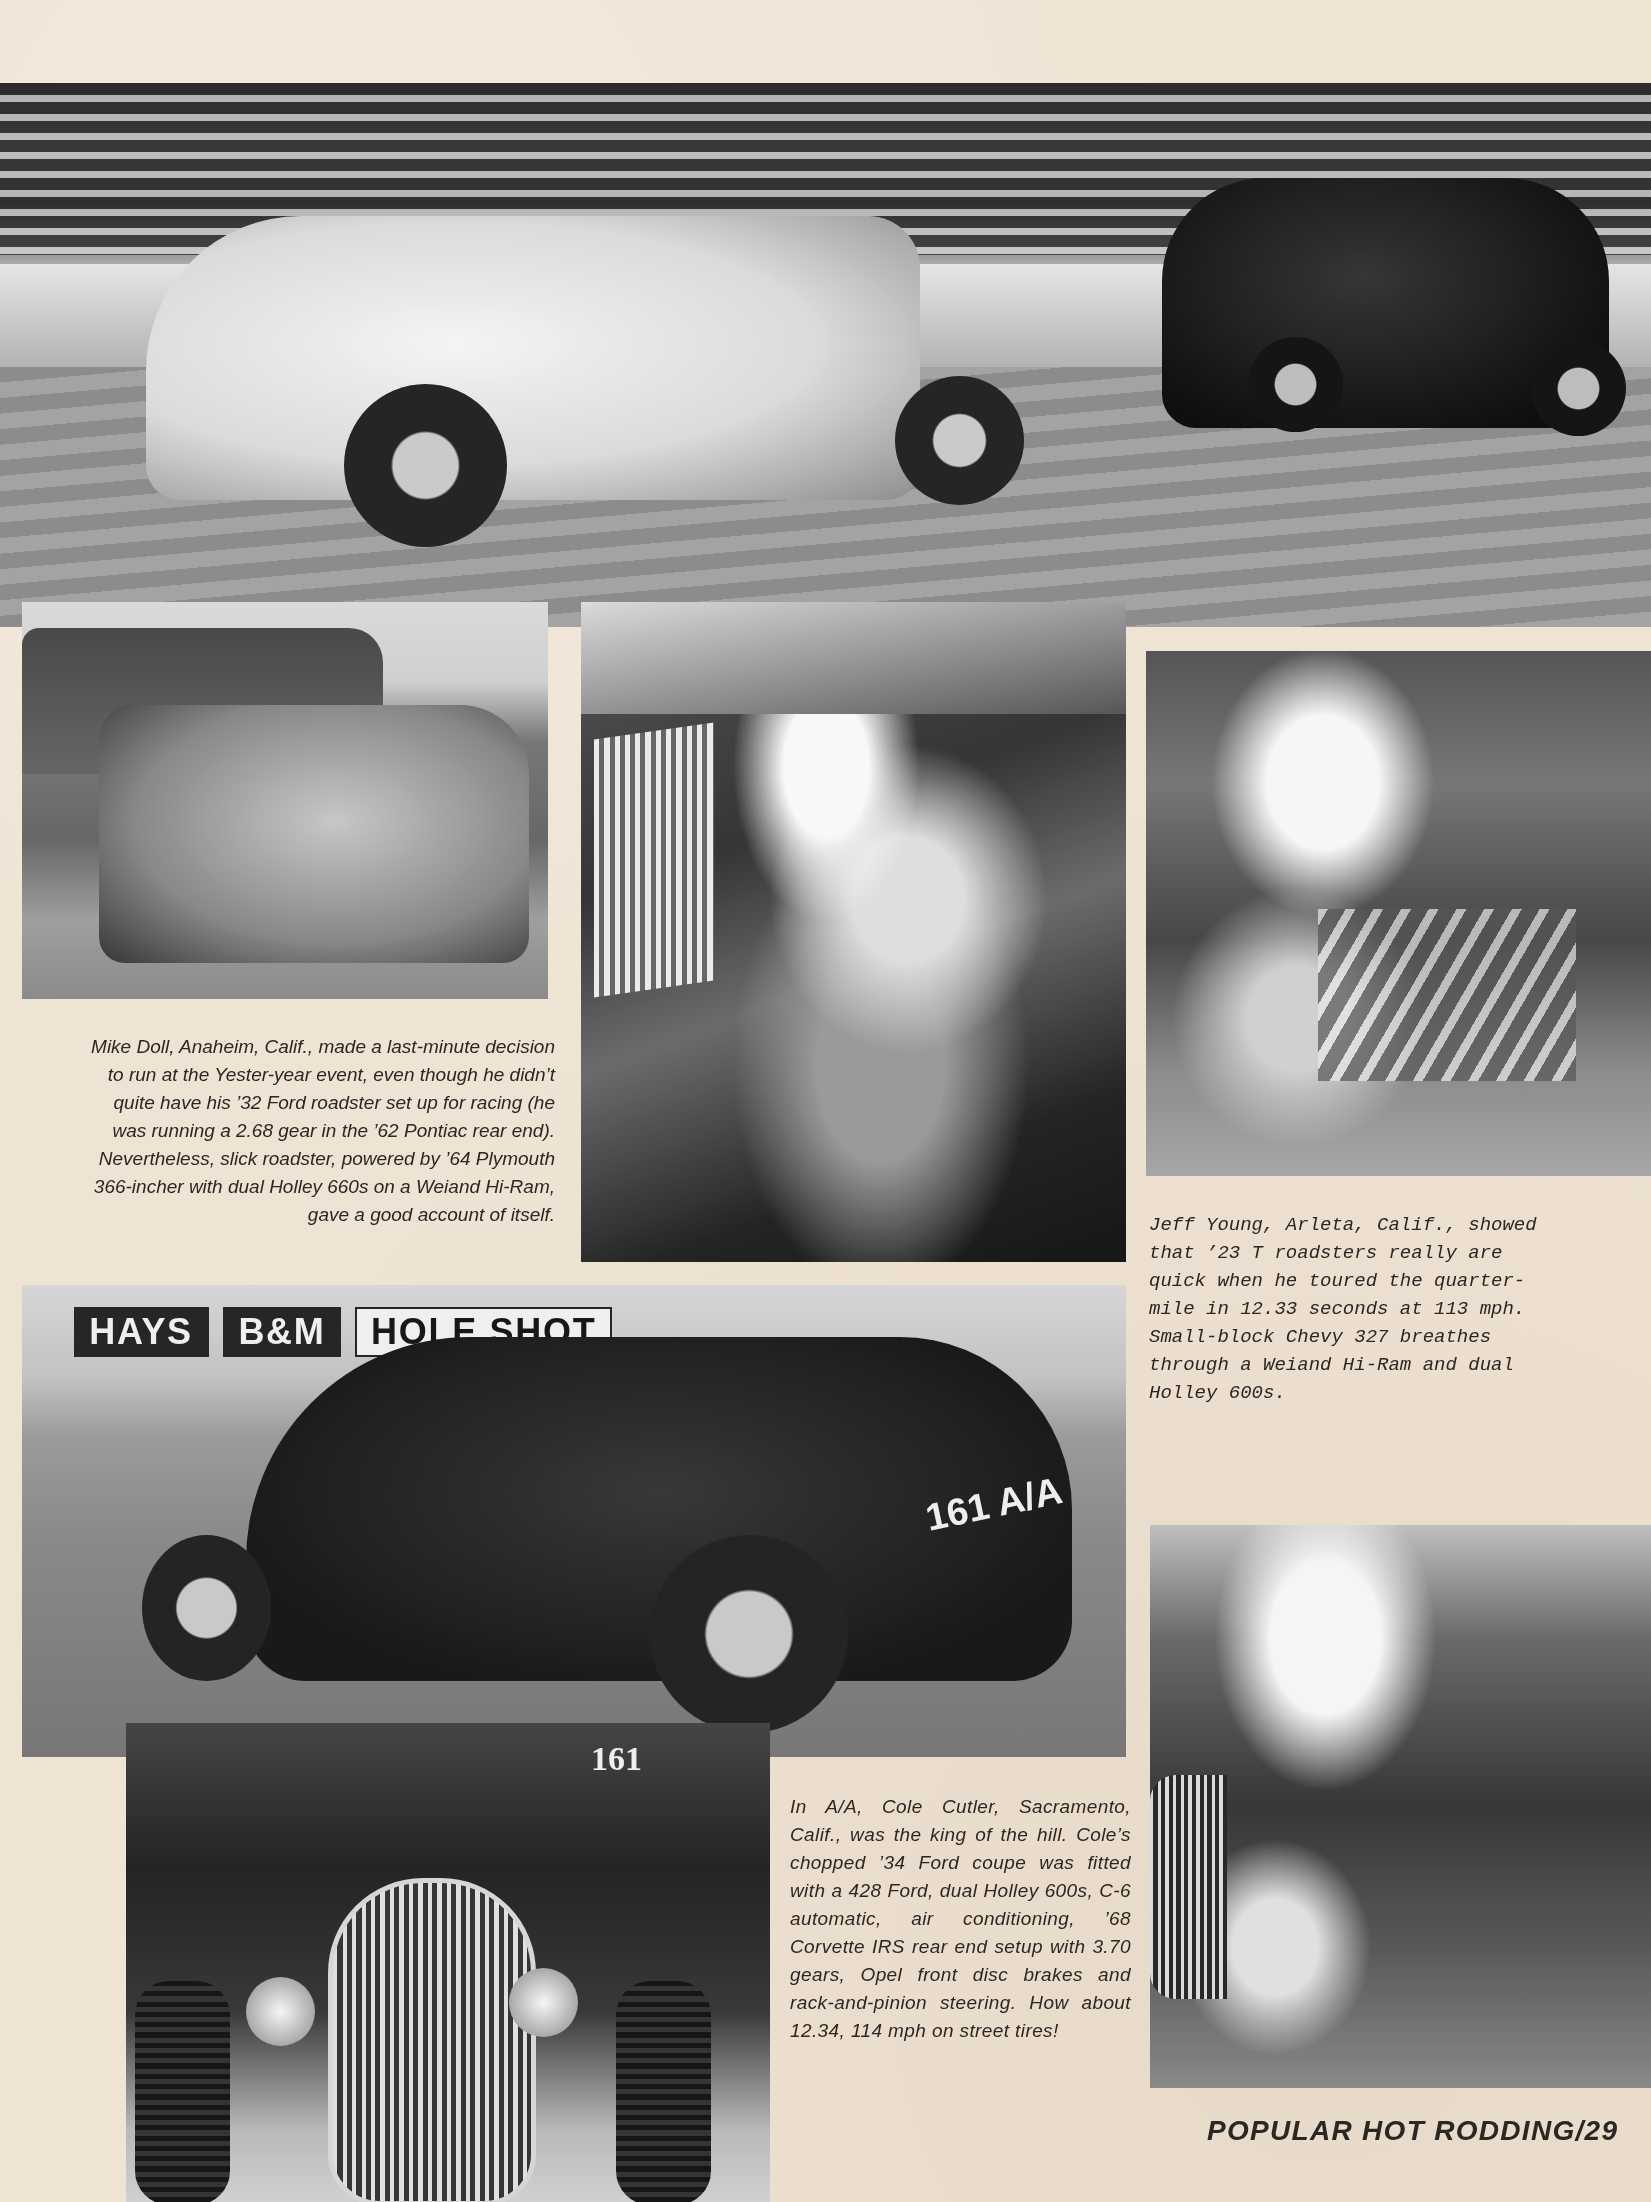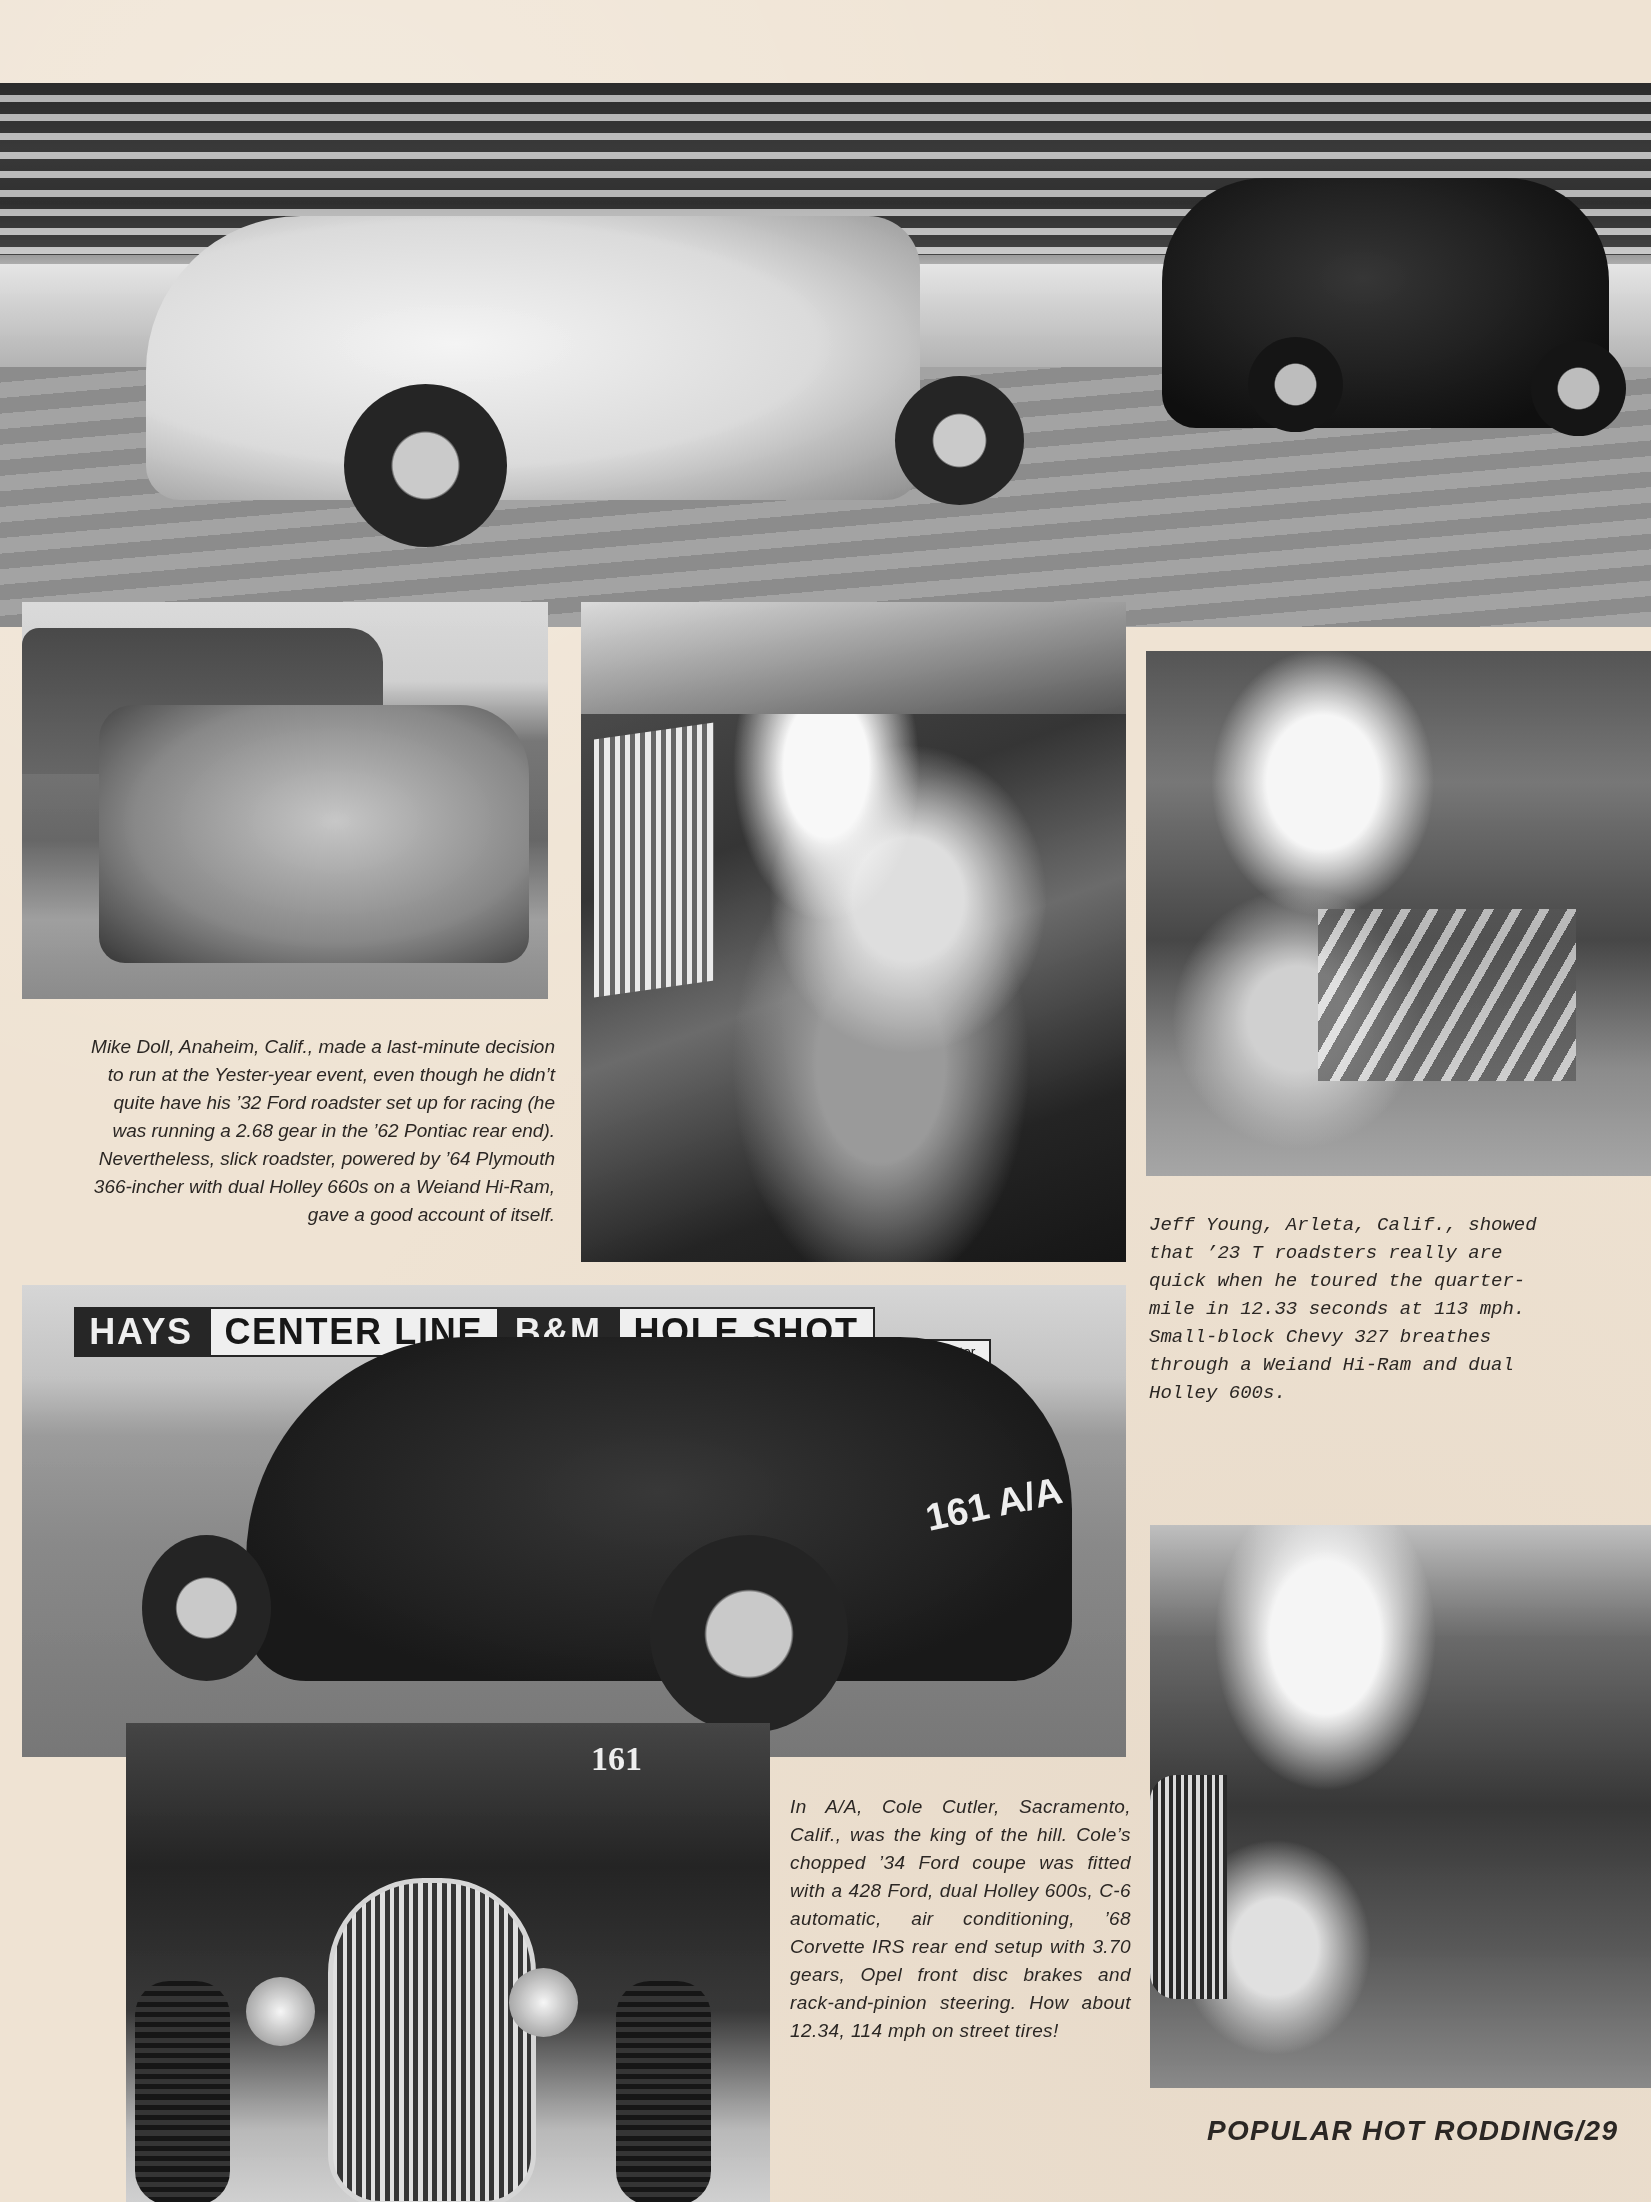--- a/index.html
+++ b/index.html
@@ -104,21 +104,21 @@
     background: repeating-linear-gradient(120deg, #e6e3df 0 8.6px, #5a5855 8.6px 24px);
     opacity: 0.7;
   }
   
   #photo-coupe {
     left: 21.5px; top: 1285px; width: 1104px; height: 472px;
     background: linear-gradient(180deg, #d5d2ce 0%, #c1beba 20%, #9c9996 32%, #8b8885 55%, #7a7774 100%);
   }
   #photo-coupe .signs {
     position: absolute; left: 52px; top: 8.6px; width: 1032px; height: 77px;
-    display: flex; gap: 0; align-items: center;
+    display: flex; gap: 14px; align-items: center;
   }
   #photo-coupe .sign {
     background: #eceae6; color: #1d1c1b; font-family: "Liberation Sans", sans-serif;
     font-weight: bold; font-size: 36px; padding: 5.2px 13.8px; letter-spacing: 1.7px;
     border: 2.6px solid #2c2a28; line-height: 1;
   }
   #photo-coupe .sign.dark { background: #2c2a28; color: #eceae6; }
   #photo-coupe .sign.sm { font-size: 13.8px; font-weight: normal; letter-spacing: 0; margin-top: 41px; }
   #photo-coupe .coupe-body {
     position: absolute; left: 224px; top: 52px; width: 826px; height: 344px;
@@ -215,21 +215,20 @@
   <div class="headers"></div>
 </div>
 
 <p class="caption" id="caption-doll">Mike Doll, Anaheim, Calif., made a last-minute decision to run at the Yester-year event, even though he didn’t quite have his ’32 Ford roadster set up for racing (he was running a 2.68 gear in the ’62 Pontiac rear end). Nevertheless, slick roadster, powered by ’64 Plymouth 366-incher with dual Holley 660s on a Weiand Hi-Ram, gave a good account of itself.</p>
 
 <p class="caption" id="caption-young">Jeff Young, Arleta, Calif., showed that ’23 T roadsters really are quick when he toured the quarter-mile in 12.33 seconds at 113 mph. Small-block Chevy 327 breathes through a Weiand Hi-Ram and dual Holley 600s.</p>
 
 <div class="photo" id="photo-coupe">
   <div class="signs">
     <span class="sign dark">HAYS</span>
-    <span class="sign">CENTER LINE</span>
     <span class="sign dark">B&amp;M</span>
     <span class="sign">HOLE SHOT</span>
     <span class="sign sm">tork-converter</span>
   </div>
   <div class="coupe-body"></div>
   <span class="racenum">161 A/A</span>
   <div class="wheel" style="left:120px;top:250px;width:129px;height:146px;"></div>
   <div class="wheel" style="left:628px;top:250px;width:198px;height:198px;"></div>
 </div>
 

